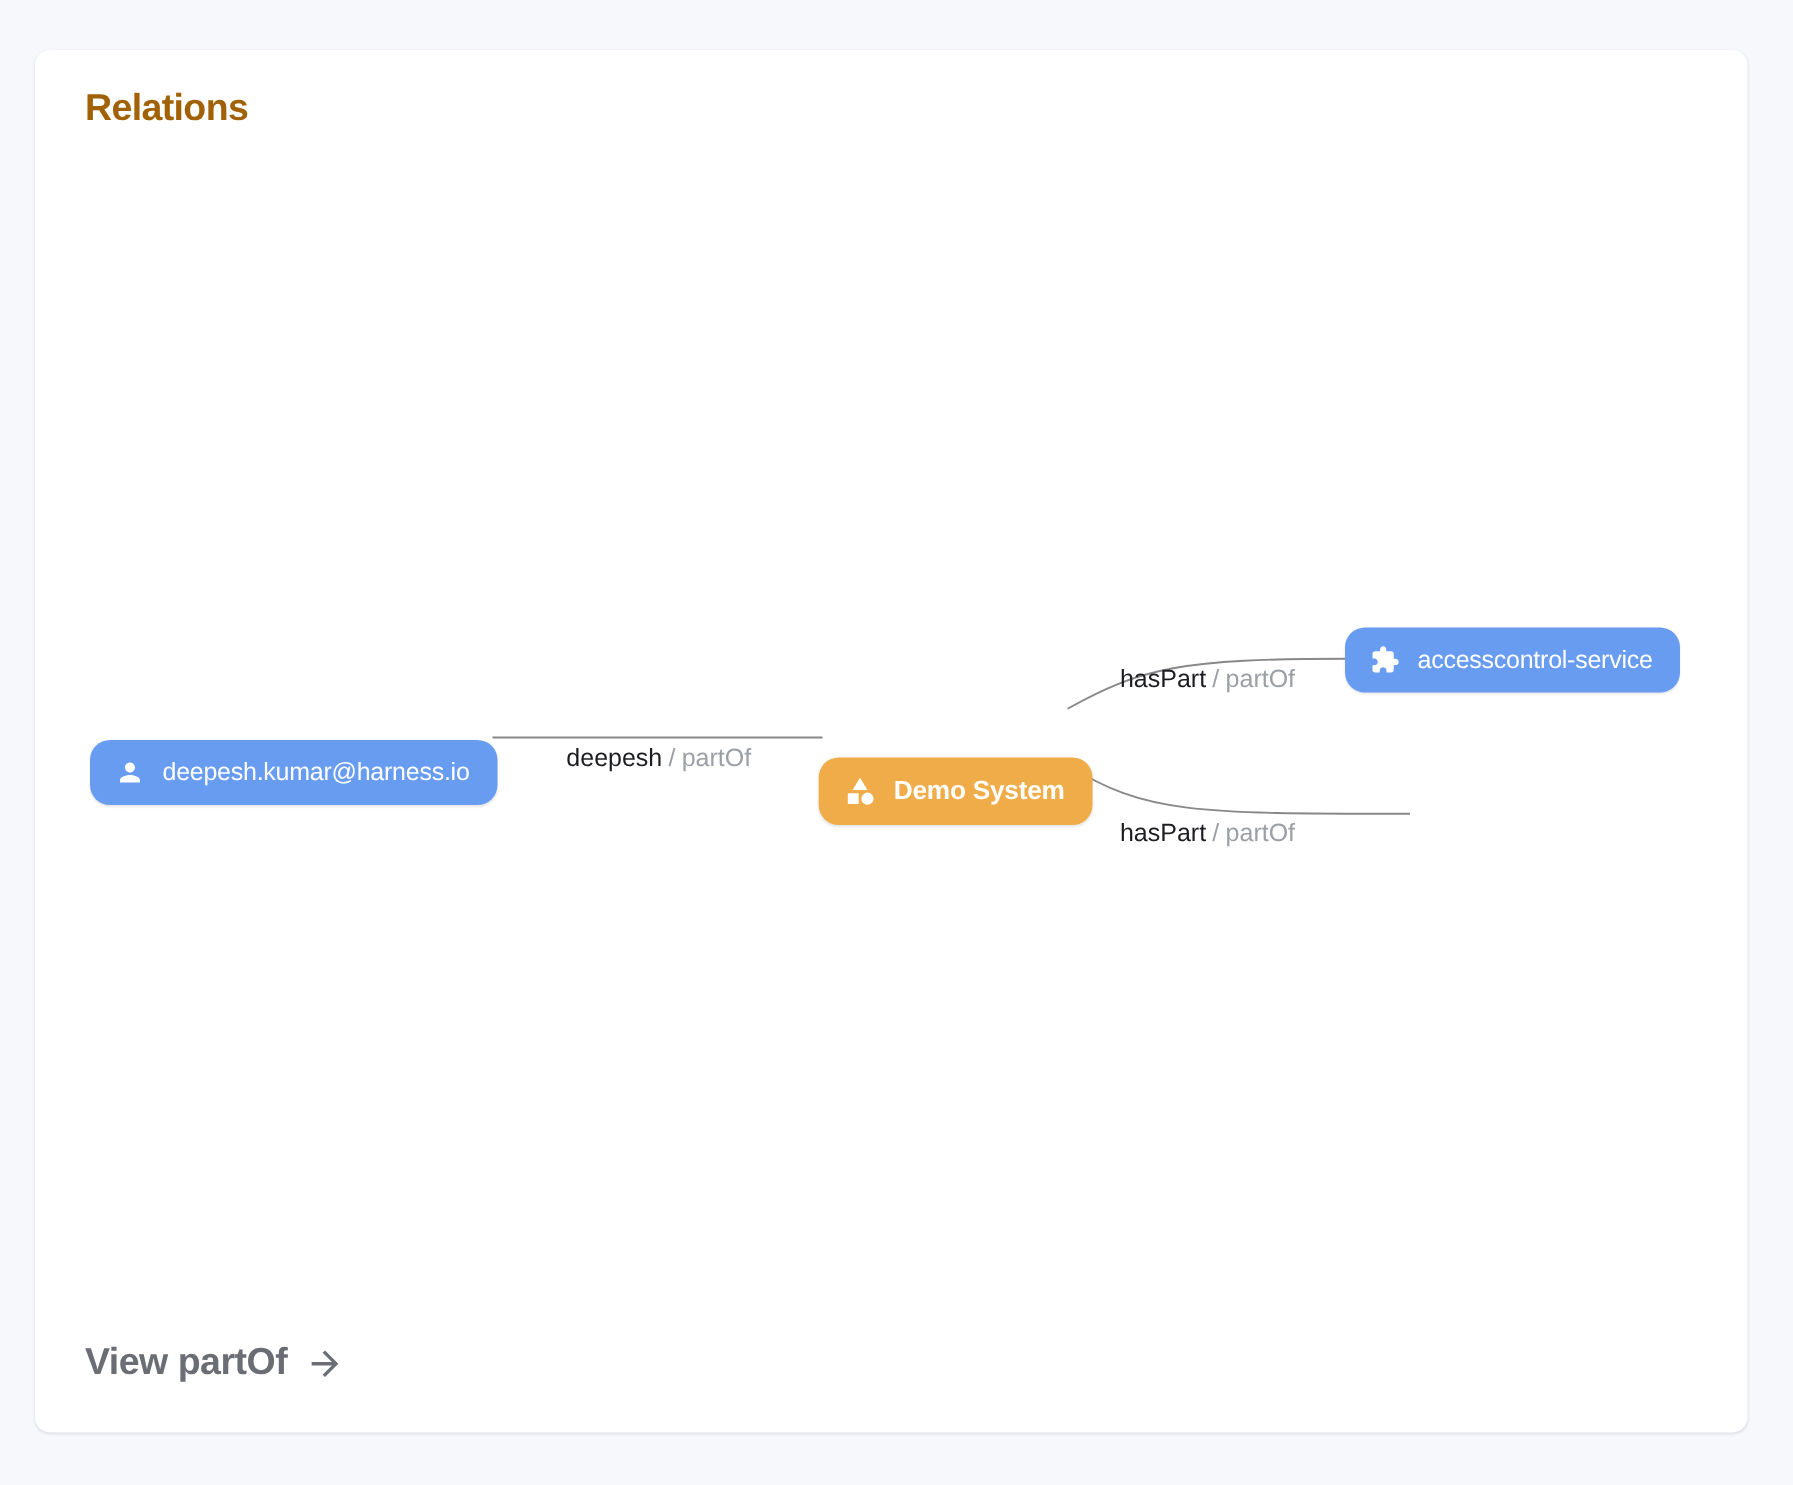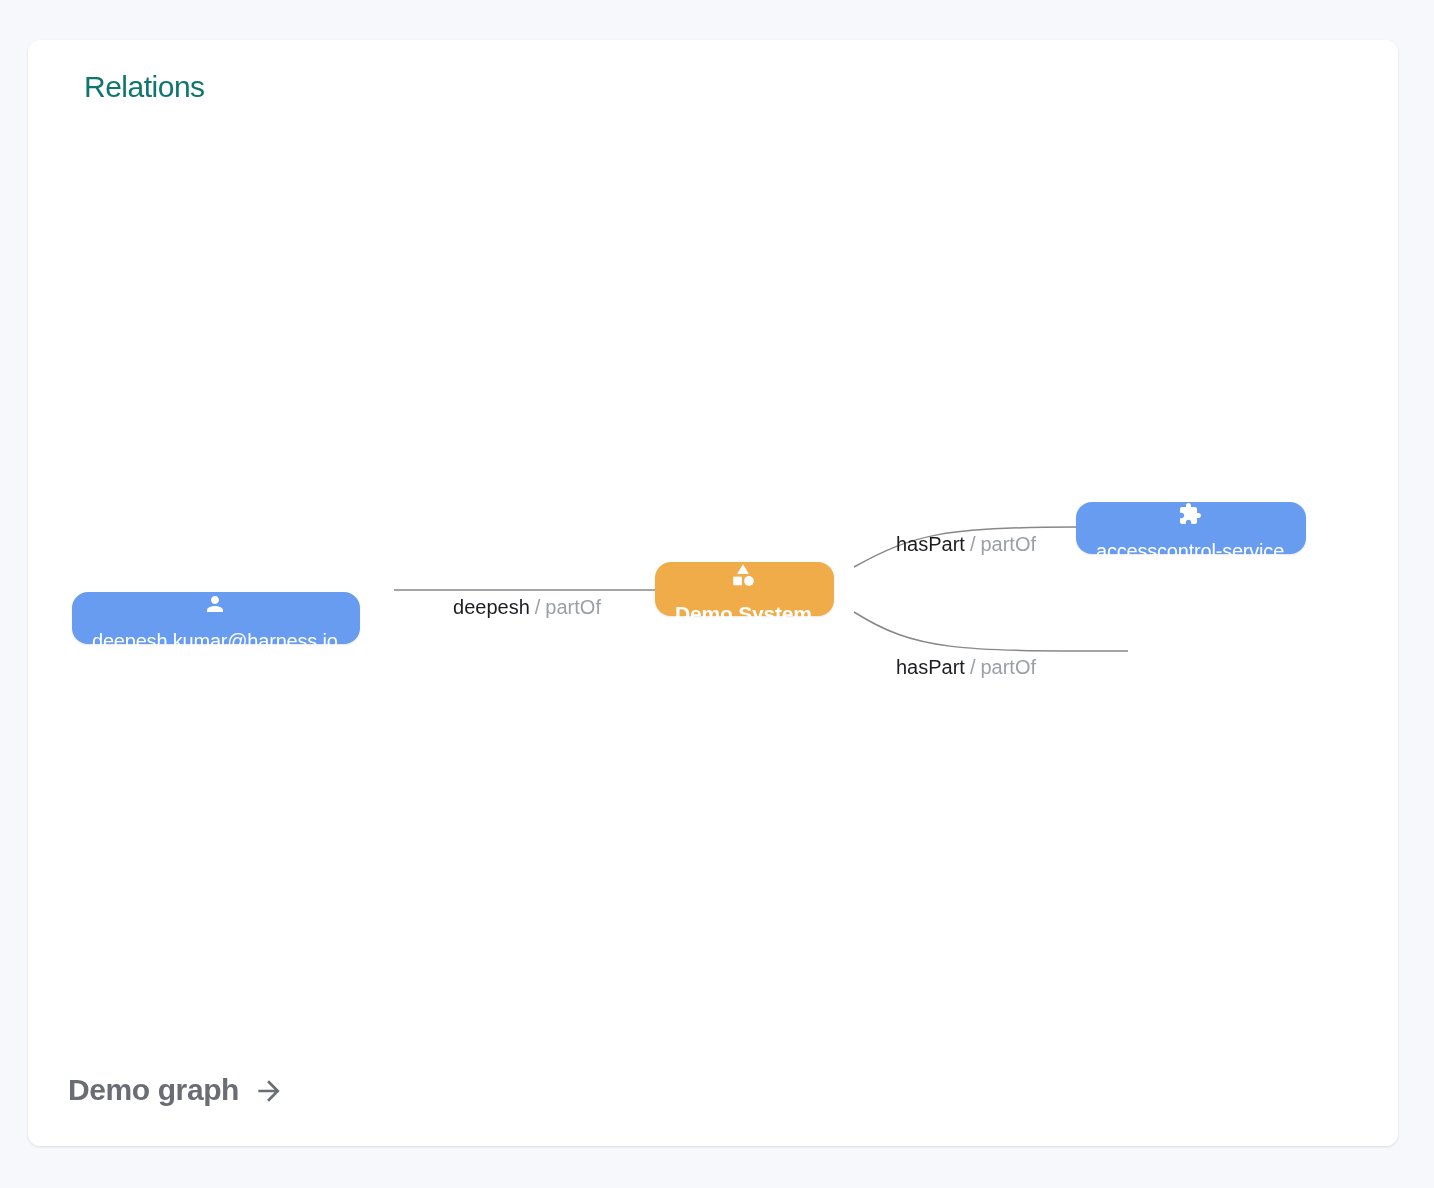--- a/index.html
+++ b/index.html
@@ -14,24 +14,23 @@
     left: 28px; top: 40px;
     width: 1370px; height: 1106px;
     background: #ffffff;
     border-radius: 12px;
     box-shadow: 0 1px 3px rgba(20,30,60,0.08), 0 1px 2px rgba(20,30,60,0.05);
   }
   .card-title {
     position: absolute;
     left: 40px; top: 30px;
     font-size: 30px;
-    font-weight: 400;
+    font-weight: 700;
     letter-spacing: -0.5px;
-    color: #0f766e;
-    margin-left: 16px;
+    color: #a16207;
   }
   .graph-layer { position: absolute; inset: 0; }
   svg.edges {
     position: absolute; left: 0; top: 0;
     width: 1370px; height: 1106px;
     pointer-events: none;
   }
   svg.edges path {
     fill: none;
     stroke: #888888;
@@ -45,27 +44,26 @@
     height: 52px;
     padding: 0 22px 0 20px;
     border-radius: 16px;
     color: #ffffff;
     font-size: 20px;
     font-weight: 500;
     letter-spacing: -0.2px;
     white-space: nowrap;
     cursor: pointer;
     box-shadow: 0 1px 2px rgba(0,0,0,0.10);
-    flex-direction: column;
   }
   .node.blue { background: #689cf1; }
   .node.orange { background: #f0ac49; }
   .node .icon { display: flex; align-items: center; justify-content: center; }
   .node .icon svg { width: 24px; height: 24px; fill: #ffffff; }
-  .node.highlight { height: 54px; font-weight: 700; font-size: 21px; }
+  .node.highlight { height: 54px; font-weight: 700; font-size: 21px; margin-top: 44px; }
   .node.highlight .icon svg { width: 26px; height: 26px; }
   .node-user      { left: 44px;  top: 552px; }
   .node-system    { left: 627px; top: 522px; }
   .node-service   { left: 1048px; top: 462px; }
   .node-component { left: 1099px; top: 585px; }
   .edge-label {
     position: absolute;
     transform: translate(-50%, -50%);
     white-space: nowrap;
     font-size: 20px;
@@ -144,19 +142,19 @@
       <span class="primary">hasPart</span><span class="sep" style="color: rgb(155, 159, 166);">/</span><span class="secondary" style="color: rgb(155, 159, 166);">partOf</span>
     </div>
 
     <div class="edge-label edge-label-haspart-bottom">
       <span class="primary">hasPart</span><span class="sep" style="color: rgb(155, 159, 166);">/</span><span class="secondary" style="color: rgb(155, 159, 166);">partOf</span>
     </div>
 
   </div>
 
   <a class="view-graph" style="color: rgb(106, 109, 116);">
-    <span>Demo graph</span>
+    <span>View partOf</span>
     <svg viewBox="0 0 24 24">
         <path d="M12 4l-1.41 1.41L16.17 11H4v2h12.17l-5.58 5.59L12 20l8-8z"></path>
       </svg>
   </a>
 
 </div>
 
 </body></html>

